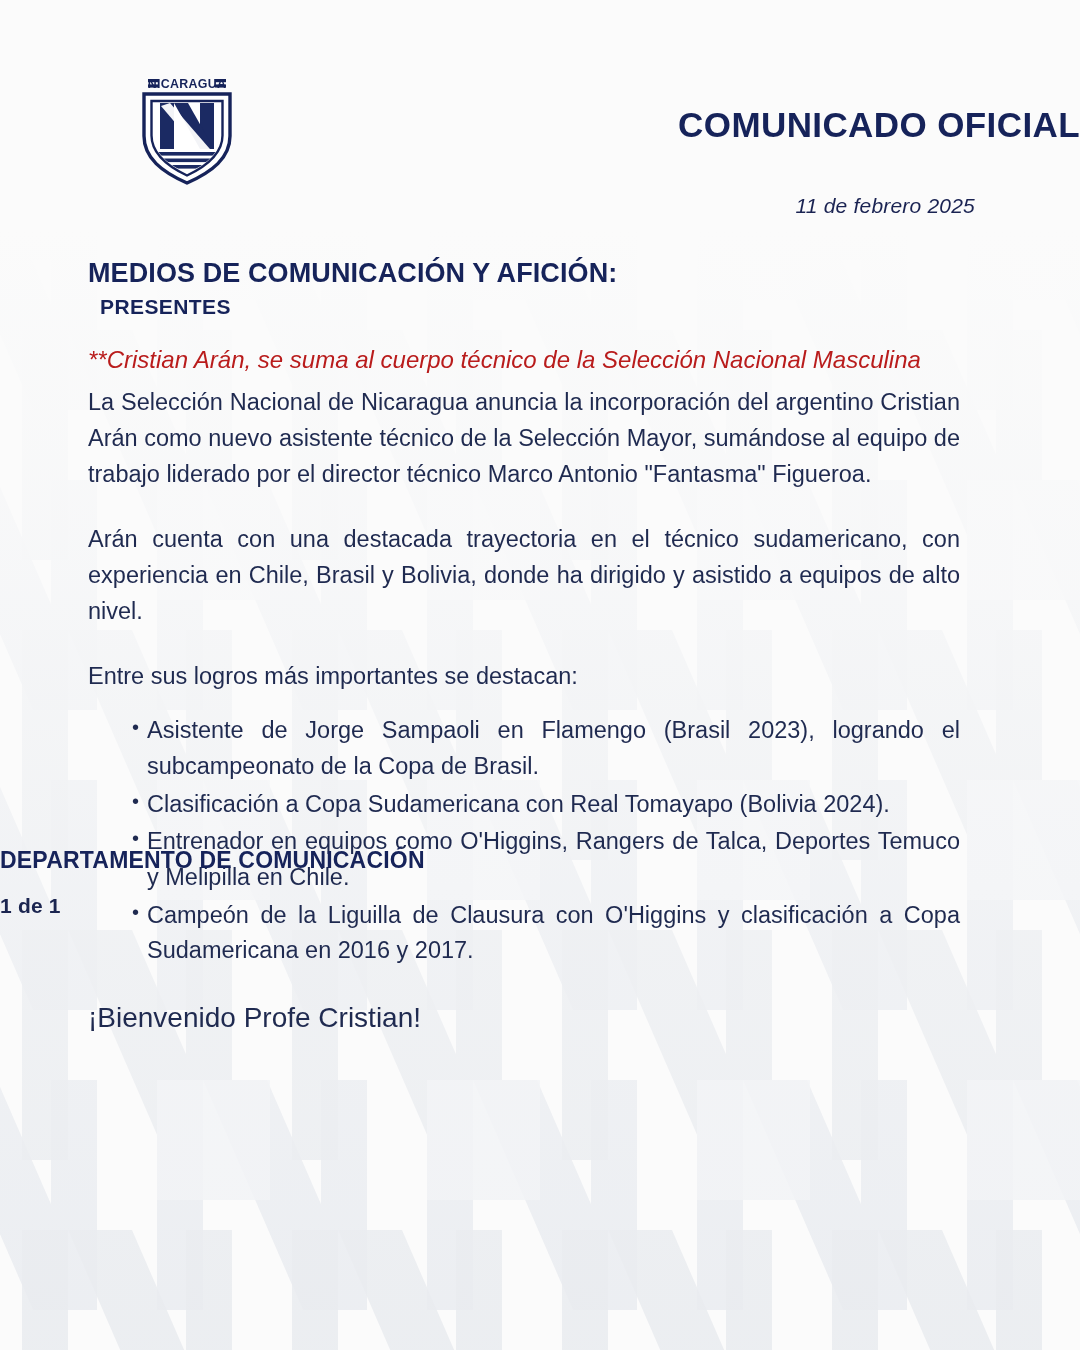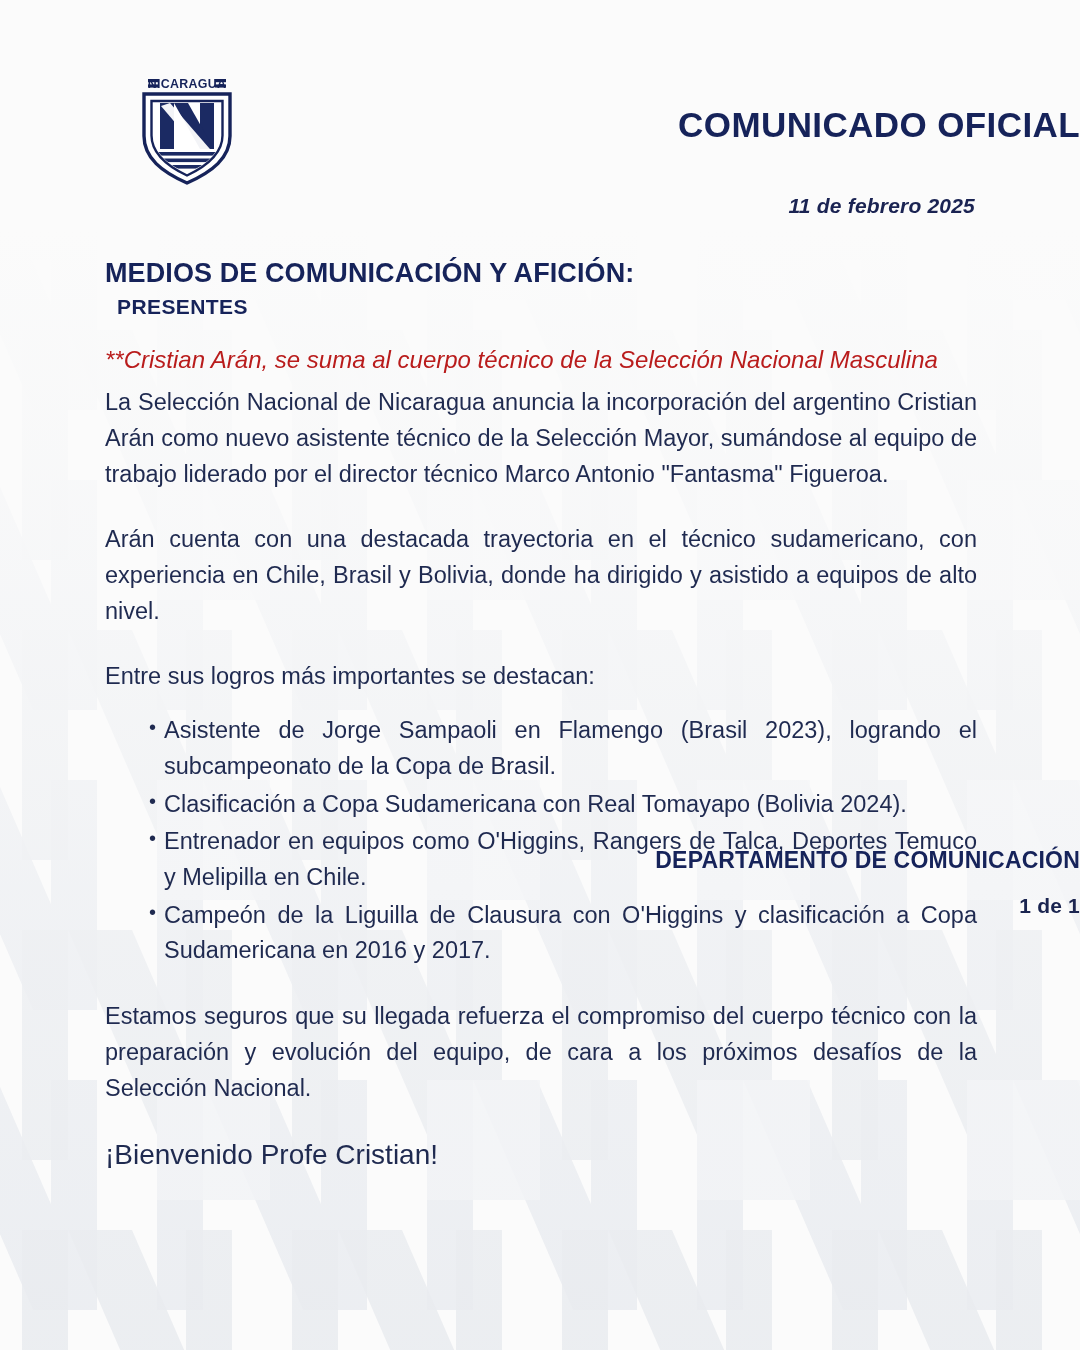--- a/index.html
+++ b/index.html
@@ -61,30 +61,30 @@
     color: #16235a;
     font-family: "Liberation Sans", sans-serif;
   }
 
   
   #date-line {
     position: absolute;
     right: 105px;
     top: 194px;
     font-size: 21px;
-    font-weight: bold;
+    font-weight: normal;
     font-style: italic;
     color: #1a2352;
     letter-spacing: 0.2px;
   }
 
   
   #body-block {
     position: absolute;
-    left: 105px;
+    left: 88px;
     top: 258px;
     width: 872px;
     color: #202a4e;
   }
 
   .addressee {
     font-size: 27px;
     font-weight: bold;
     color: #16235a;
     letter-spacing: 0.1px;
@@ -149,24 +149,24 @@
   .closing-greeting {
     margin-top: 28px;
     font-size: 28px;
     line-height: 1.5;
     color: #1f2a50;
   }
 
   
   #footer {
     position: absolute;
-    left: 12px;
+    left: 0;
     right: 0;
     bottom: 30px;
-    text-align: right;
+    text-align: left;
   }
   #dept-line {
     font-size: 23px;
     font-weight: bold;
     color: #16235a;
     letter-spacing: 0.2px;
   }
   #page-counter {
     margin-top: 20px;
     font-size: 21px;
@@ -267,21 +267,20 @@
     <p class="para gap">Arán cuenta con una destacada trayectoria en el técnico sudamericano, con experiencia en Chile, Brasil y Bolivia, donde ha dirigido y asistido a equipos de alto nivel.</p>
     <p class="para gap">Entre sus logros más importantes se destacan:</p>
 
     <ul class="achievements">
       <li>Asistente de Jorge Sampaoli en Flamengo (Brasil 2023), logrando el subcampeonato de la Copa de Brasil.</li>
       <li>Clasificación a Copa Sudamericana con Real Tomayapo (Bolivia 2024).</li>
       <li>Entrenador en equipos como O'Higgins, Rangers de Talca, Deportes Temuco y Melipilla en Chile.</li>
       <li>Campeón de la Liguilla de Clausura con O'Higgins y clasificación a Copa Sudamericana en 2016 y 2017.</li>
     </ul>
 
-    <p class="para gap">Estamos seguros que su llegada refuerza el compromiso del cuerpo técnico con la preparación y evolución del equipo, de cara a los próximos desafíos de la Selección Nacional.</p>
 
     <div class="closing-greeting">¡Bienvenido Profe Cristian!</div>
   </div>
 
   <div id="footer">
     <div id="dept-line">DEPARTAMENTO DE COMUNICACIÓN</div>
     <div id="page-counter">1 de 1</div>
   </div>
 
 </div>

